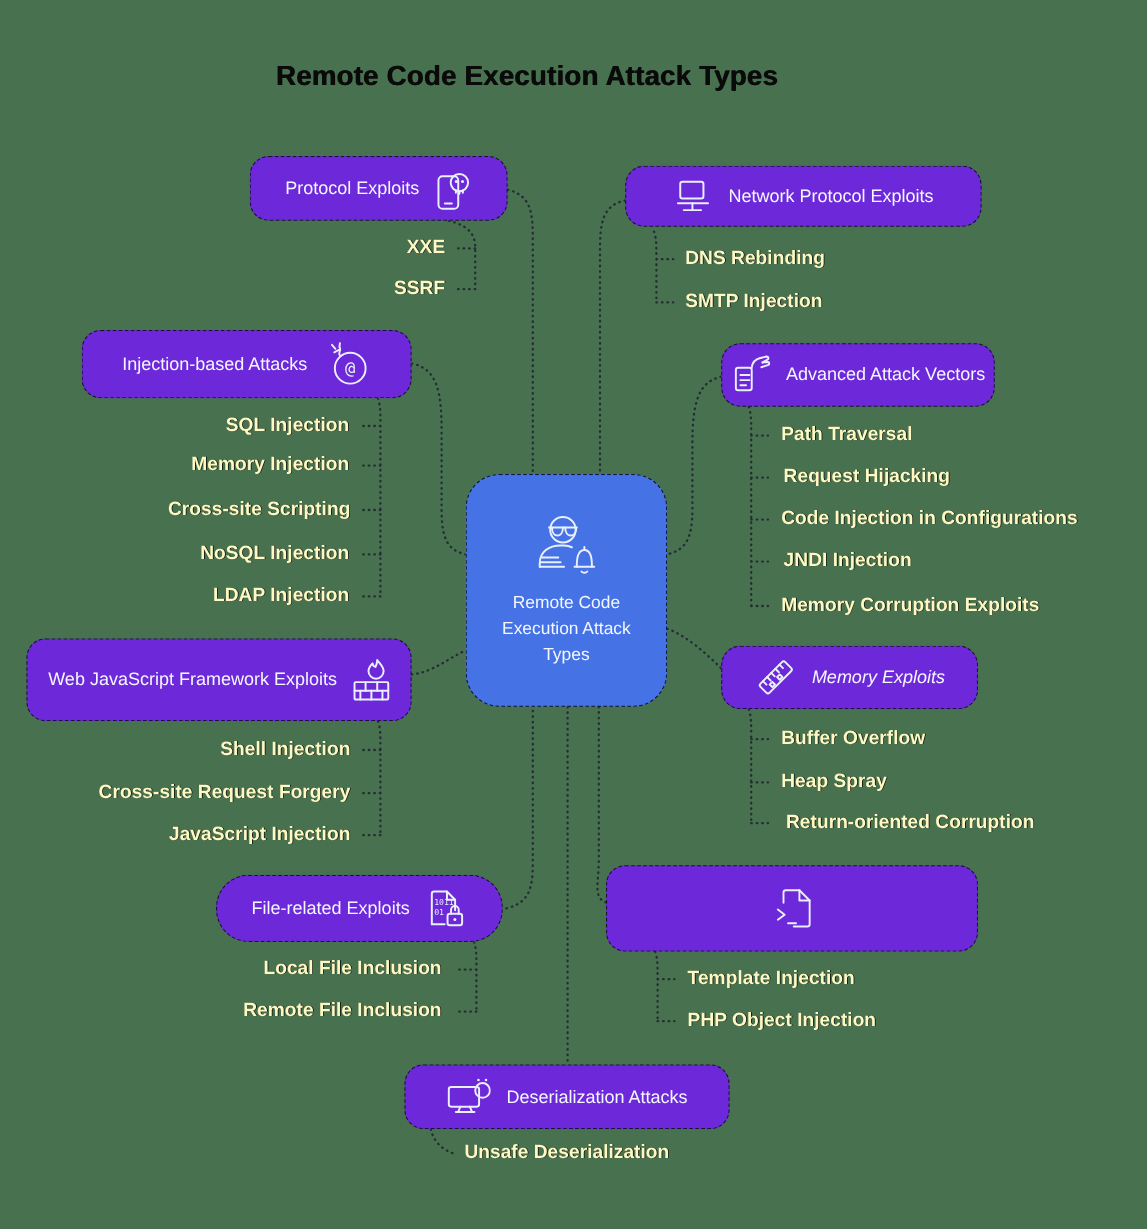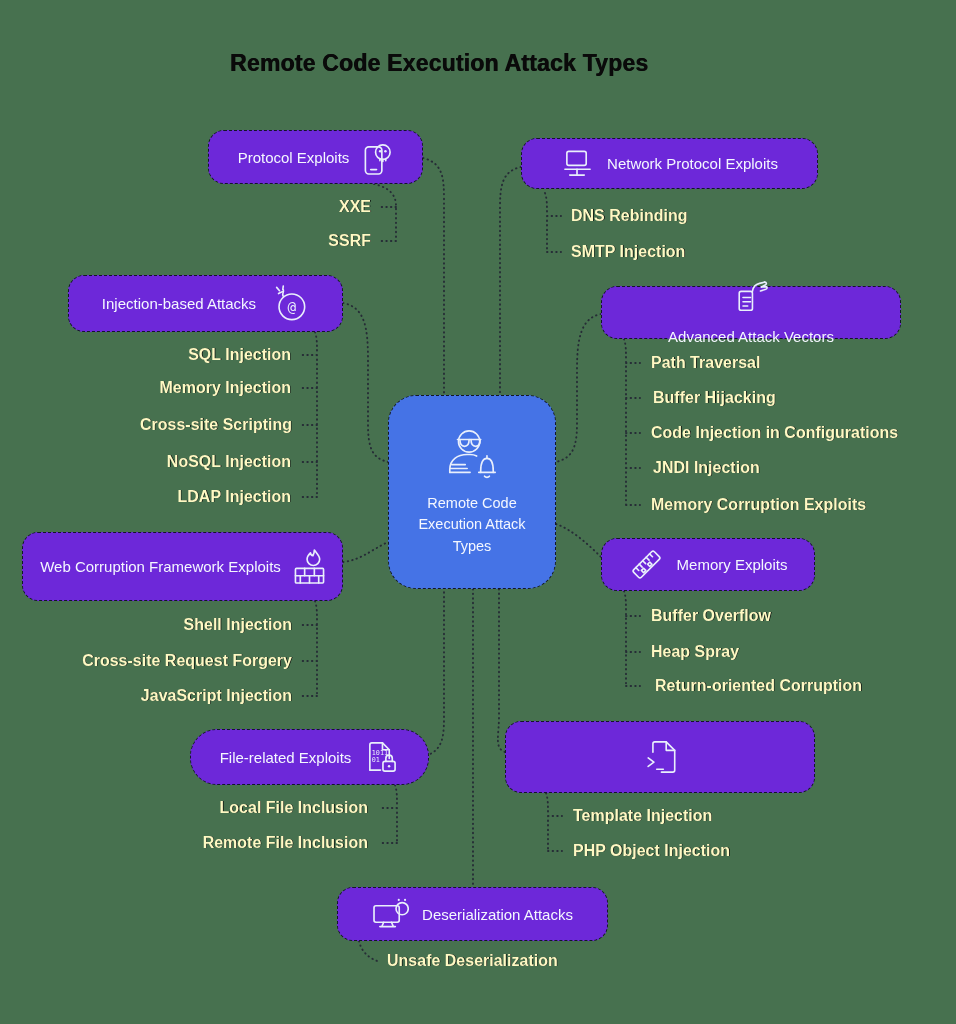--- a/index.html
+++ b/index.html
@@ -129,61 +129,61 @@
     <span class="icon">
       <svg width="40" height="38" viewBox="0 0 42 40">
         <circle cx="24" cy="23" r="13.5"></circle>
         <text x="24" y="28.5" font-size="15" text-anchor="middle">@</text>
         <path d="M15,12 c-2,-3 1,-4 0,-7"></path>
         <path d="M10,9 l4,-2 M8,2.5 l3,3.5 M15,1 l-0.5,3.5"></path>
       </svg>
     </span>
   </div>
 
-  <div class="node" style="left:601px;top:286px;width:300px;height:53px;flex-direction:column;">
+  <div class="node" style="left:601px;top:286px;width:228px;height:53px;">
     <span class="icon">
       <svg width="33" height="34" viewBox="0 0 34 36">
         <path d="M6,11 h10 a2,2 0 0 1 2,2 v16 a2,2 0 0 1 -2,2 h-10 a2,2 0 0 1 -2,-2 v-16 a2,2 0 0 1 2,-2 z"></path>
         <path d="M8,17.5 h8 M8,22 h8 M8,26.5 h5"></path>
         <path d="M18,11 c0.5,-4.5 3.5,-7.5 7.5,-8.5 l5.5,-1.3"></path>
         <path d="M31,1.2 c2,0 2.4,2 0.5,3 l-4,2.2"></path>
         <path d="M27.5,6.4 l4.5,-0.4 c2,0 2.1,2.1 0.1,2.8 l-5.6,1.8"></path>
       </svg>
     </span>
     <span class="lbl">Advanced Attack Vectors</span>
   </div>
 
   <div class="node" style="left:22px;top:532px;width:321px;height:69px;">
-    <span class="lbl">Web Corruption Framework Exploits</span>
+    <span class="lbl">Web JavaScript Framework Exploits</span>
     <span class="icon">
       <svg width="31" height="37" viewBox="0 0 32 38">
         <path d="M21,2 c2.5,3.5 5.5,6 5.5,9.5 a6.5,6.5 0 0 1 -13,0 c0,-2.5 1.5,-4.6 3.5,-6.6 c0.3,1.8 1.2,2.8 2.5,3 c1,-1.8 1.5,-3.8 1.5,-5.9 z"></path>
         <rect x="1.5" y="21" width="29" height="15" rx="1"></rect>
         <path d="M1.5,28.5 h29"></path>
         <path d="M11,21 v7.5 M21,21 v7.5"></path>
         <path d="M6.5,28.5 v7.5 M16,28.5 v7.5 M25.5,28.5 v7.5"></path>
       </svg>
     </span>
   </div>
 
-  <div class="node" style="left:601px;top:538px;width:214px;height:53px;">
+  <div class="node" style="left:601px;top:538px;width:214px;height:53px;font-style:italic;">
     <span class="icon">
       <svg width="35" height="35" viewBox="0 0 36 36">
         <g transform="rotate(-45 18 18)">
           <rect x="3" y="12.5" width="30" height="11" rx="2"></rect>
           <path d="M8,12.5 v4.2 M13,12.5 v4.2 M18,12.5 v4.2 M23,12.5 v4.2 M28,12.5 v4.2"></path>
           <rect x="10" y="18.6" width="3.2" height="3.2"></rect>
           <rect x="19" y="18.6" width="3.2" height="3.2"></rect>
         </g>
       </svg>
     </span>
     <span class="lbl">Memory Exploits</span>
   </div>
 
-  <div class="node" style="left:190px;top:729px;width:239px;height:56px;border-radius:27px;">
+  <div class="node" style="left:180px;top:729px;width:239px;height:56px;border-radius:27px;">
     <span class="lbl">File-related Exploits</span>
     <span class="icon">
       <svg width="35" height="33" viewBox="0 0 36 34">
         <path d="M6,30 V4 a2,2 0 0 1 2,-2 h11 l7,7 v9"></path>
         <path d="M19,2 v7 h7"></path>
         <path d="M6,30 h11"></path>
         <text x="8" y="14" font-size="7">1011</text>
         <text x="8" y="22" font-size="7">01</text>
         <rect x="19.5" y="21" width="12.5" height="10" rx="2"></rect>
         <path d="M22.5,21 v-3.2 a3.3,3.3 0 0 1 6.6,0 V21"></path>
@@ -222,21 +222,21 @@
   <div class="leaf" style="left:571px;top:205px;">DNS Rebinding</div>
   <div class="leaf" style="left:571px;top:241px;">SMTP Injection</div>
 
   <div class="leaf r" style="right:665px;top:344px;">SQL Injection</div>
   <div class="leaf r" style="right:665px;top:377px;">Memory Injection</div>
   <div class="leaf r" style="right:664px;top:414px;">Cross-site Scripting</div>
   <div class="leaf r" style="right:665px;top:451px;">NoSQL Injection</div>
   <div class="leaf r" style="right:665px;top:486px;">LDAP Injection</div>
 
   <div class="leaf" style="left:651px;top:352px;">Path Traversal</div>
-  <div class="leaf" style="left:653px;top:387px;">Buffer Hijacking</div>
+  <div class="leaf" style="left:653px;top:387px;">Request Hijacking</div>
   <div class="leaf" style="left:651px;top:422px;">Code Injection in Configurations</div>
   <div class="leaf" style="left:653px;top:457px;">JNDI Injection</div>
   <div class="leaf" style="left:651px;top:494px;">Memory Corruption Exploits</div>
 
   <div class="leaf r" style="right:664px;top:614px;">Shell Injection</div>
   <div class="leaf r" style="right:664px;top:650px;">Cross-site Request Forgery</div>
   <div class="leaf r" style="right:664px;top:685px;">JavaScript Injection</div>
 
   <div class="leaf" style="left:651px;top:605px;">Buffer Overflow</div>
   <div class="leaf" style="left:651px;top:641px;">Heap Spray</div>

